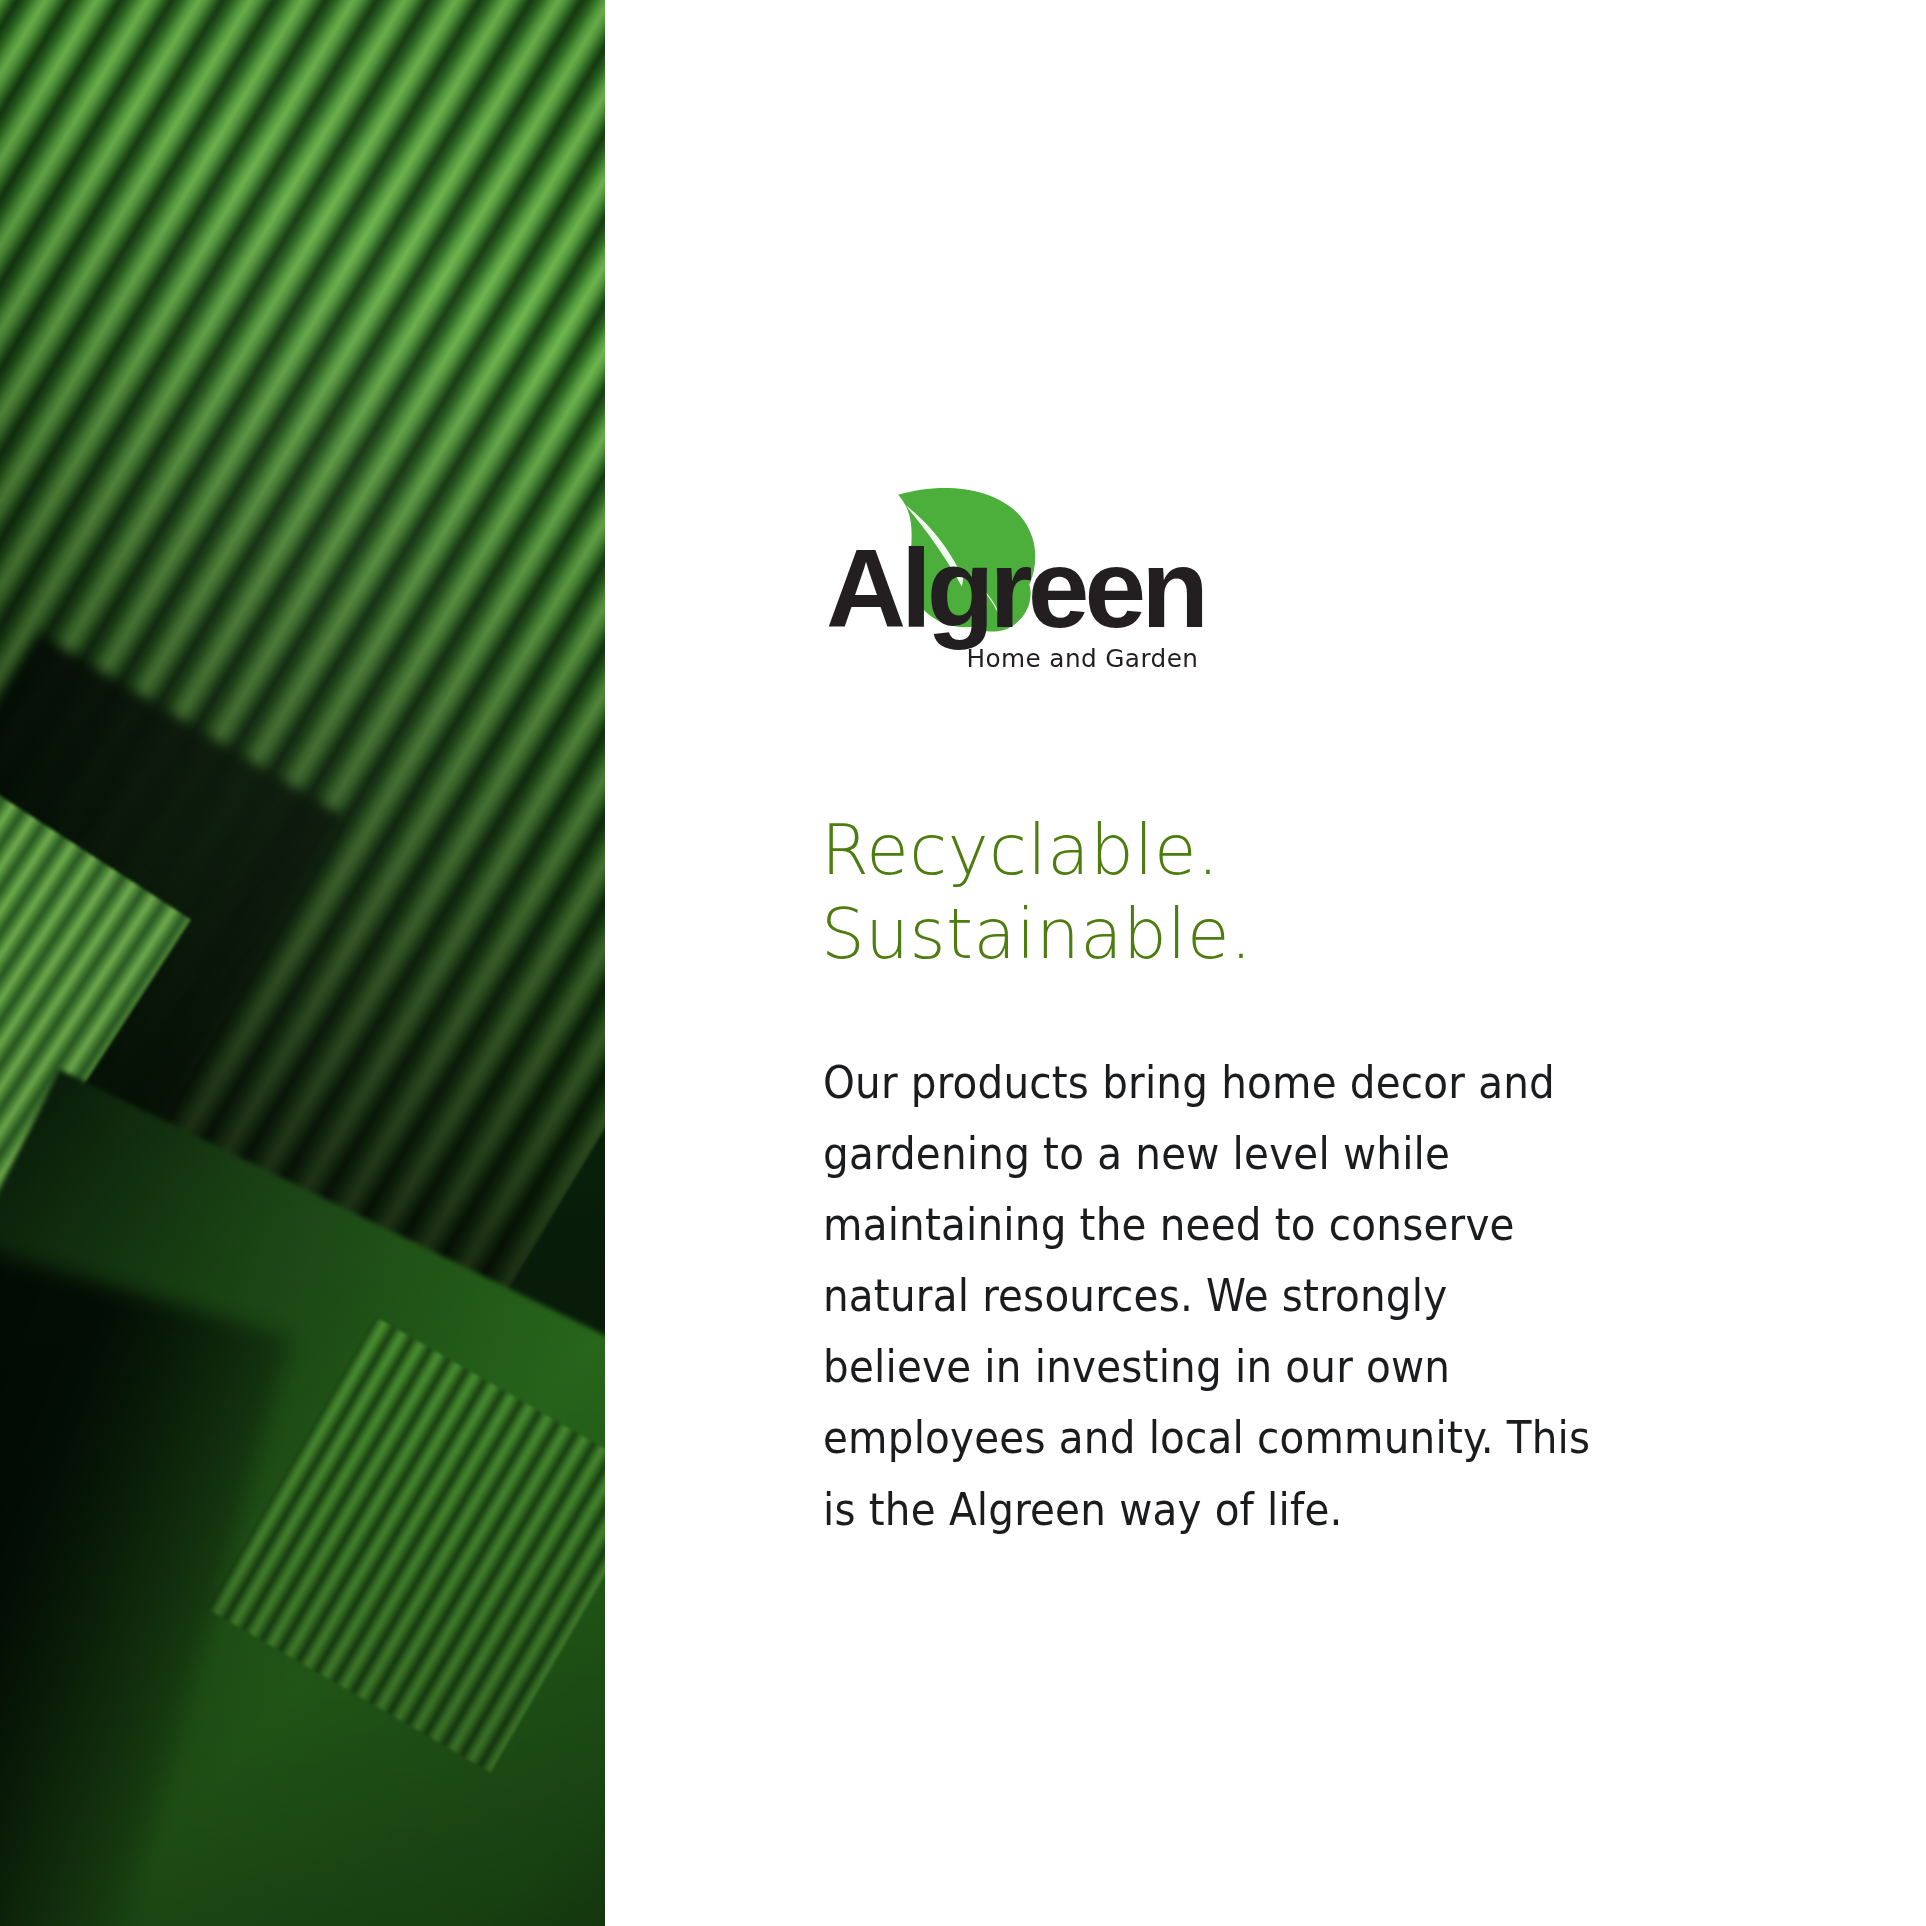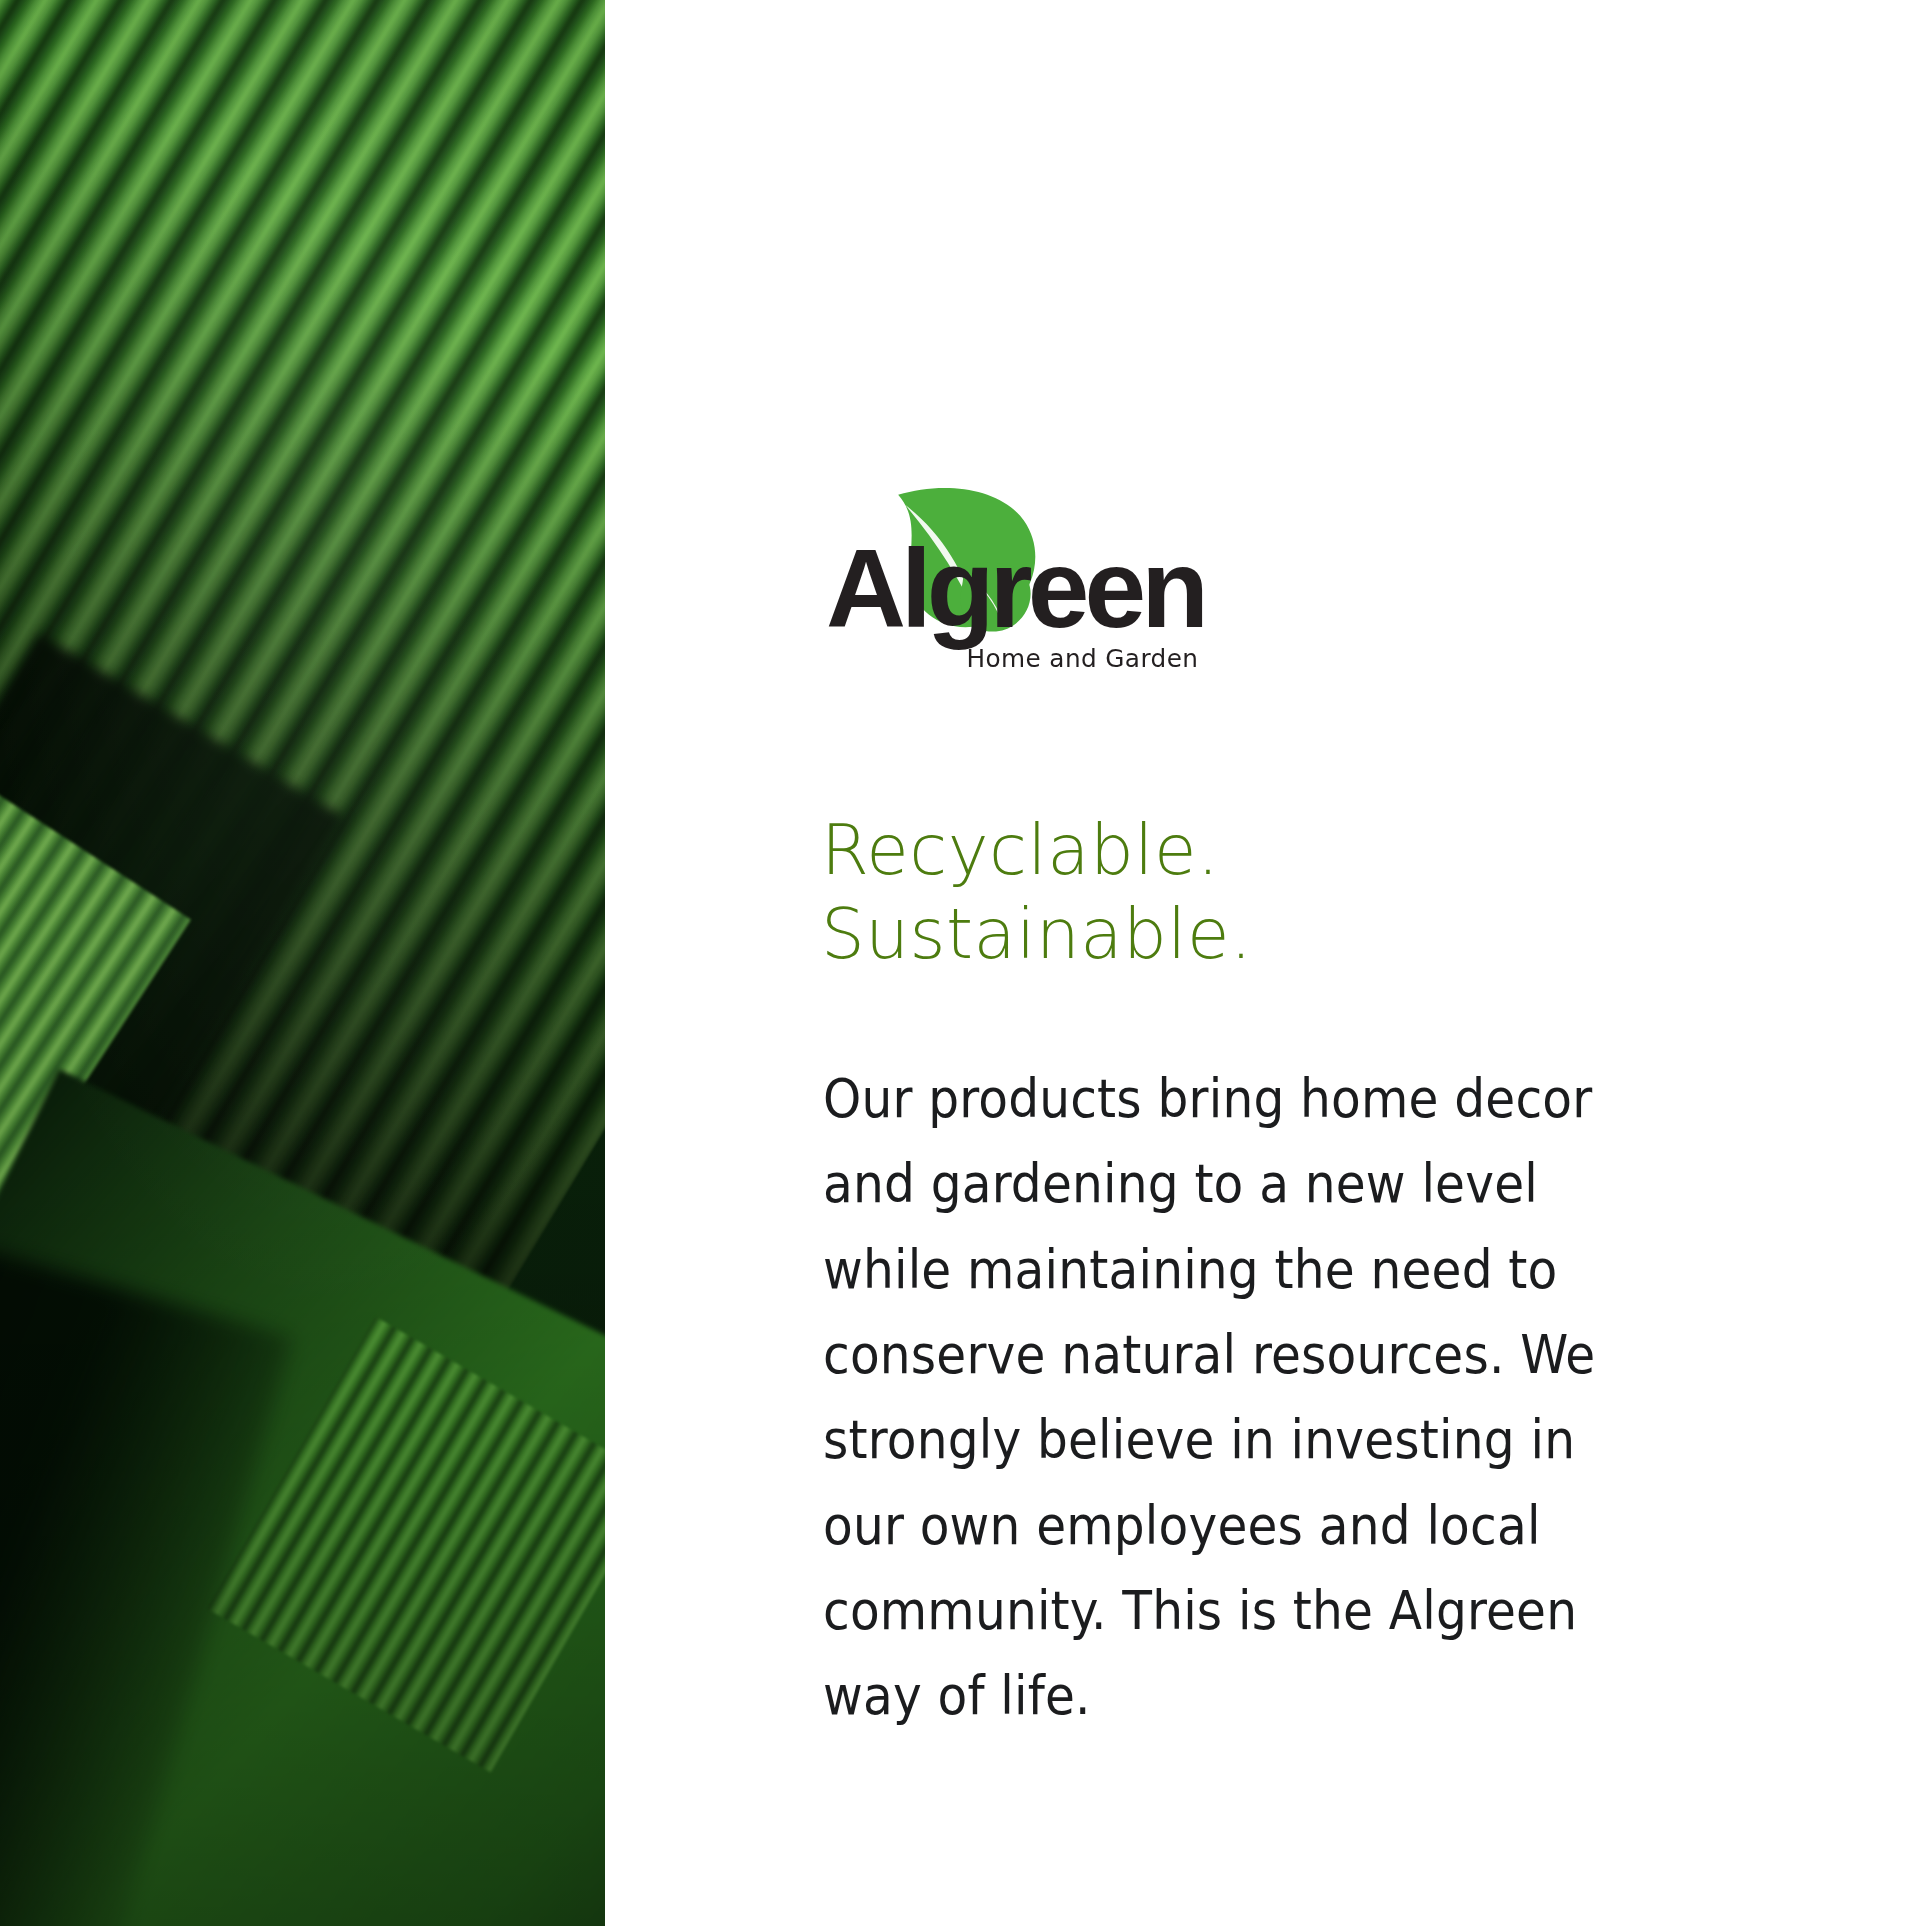--- a/index.html
+++ b/index.html
@@ -196,21 +196,21 @@
     white-space: pre-line;
   }
 
   .body-copy {
     position: absolute;
     left: 218px;
     top: 1002px;
     width: 782px;
     font-family: "DejaVu Sans Condensed", "DejaVu Sans", sans-serif;
     font-weight: 300;
-    font-size: 54px;
+    font-size: 45px;
     line-height: 1.58;
     letter-spacing: 0.2px;
     color: #1b1c1e;
   }
 </style>
 </head>
 <body>
 
 <div class="page">
 

